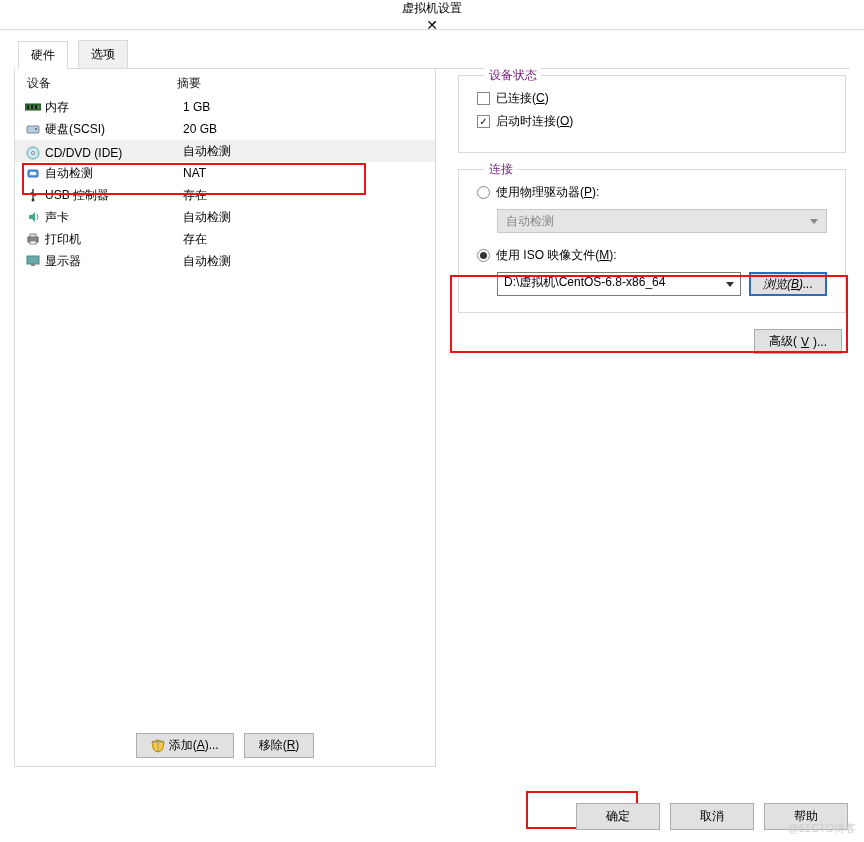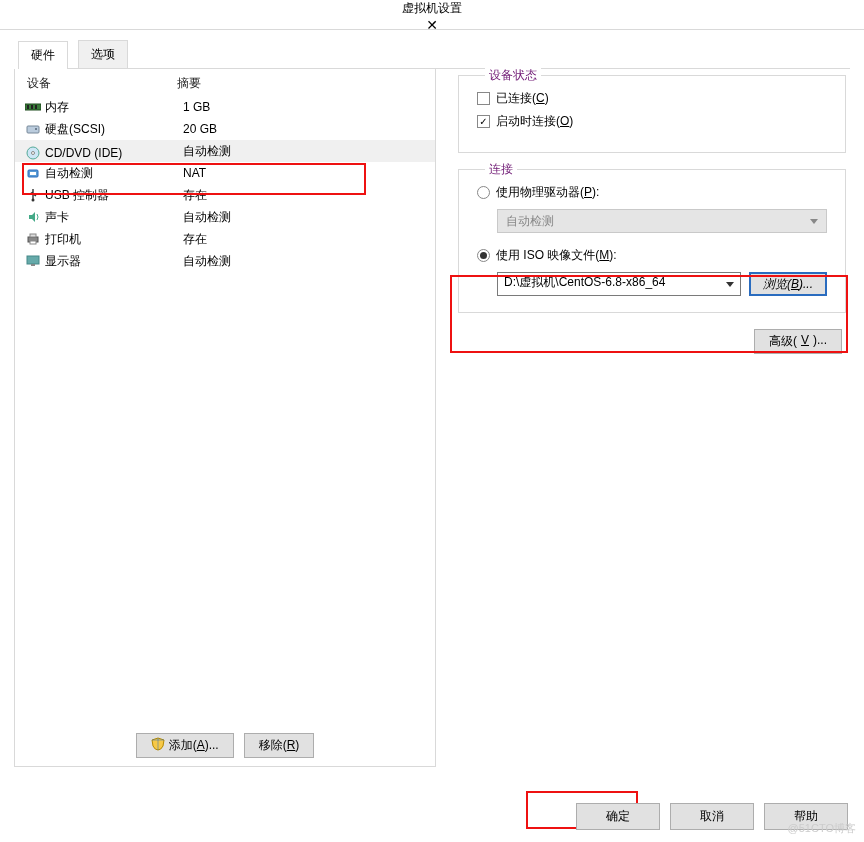--- a/index.html
+++ b/index.html
@@ -23,21 +23,21 @@
 .col-summary { flex: 1; }
 .row { display: flex; align-items: center; padding: 2px 8px; height: 22px; cursor: default; }
 .row .icon { width: 20px; display: inline-flex; justify-content: center; }
 .row .name { width: 140px; padding-left: 2px; }
 .row .summary { flex: 1; }
 .row.selected { background: #f0f0f0; align-items: flex-end; }
 
 .red-box-row { position: absolute; border: 2px solid #e11; pointer-events: none; left: 22px; top: 163px; width: 344px; height: 32px; }
 
 .left-buttons { position: absolute; bottom: 8px; left: 0; right: 0; display: flex; justify-content: center; gap: 10px; }
-.btn { border: 1px solid #adadad; background: #e1e1e1; padding: 3px 14px; cursor: default; display: inline-flex; gap: 4px; }
+.btn { border: 1px solid #adadad; background: #e1e1e1; padding: 3px 14px; cursor: default; display: inline-flex; align-items: center; gap: 4px; }
 .shield { width: 14px; height: 14px; }
 
 .right-panel { flex: 1; padding-top: 6px; position: relative; }
 .groupbox { border: 1px solid #d9d9d9; margin: 0 4px 16px 4px; padding: 14px 18px 16px 18px; position: relative; }
 .groupbox .legend { position: absolute; top: -9px; left: 26px; background: #fff; padding: 0 4px; color: #701a75; }
 .chk-row { display: flex; align-items: center; gap: 6px; margin-bottom: 6px; }
 .chk { width: 13px; height: 13px; border: 1px solid #888; display: inline-flex; align-items: center; justify-content: center; font-size: 10px; line-height: 1; }
 .radio-row { display: flex; align-items: center; gap: 6px; margin-bottom: 8px; }
 .radio { width: 13px; height: 13px; border: 1px solid #888; border-radius: 50%; display: inline-flex; align-items: center; justify-content: center; }
 .radio.on::after { content: ""; width: 7px; height: 7px; background: #333; border-radius: 50%; }

